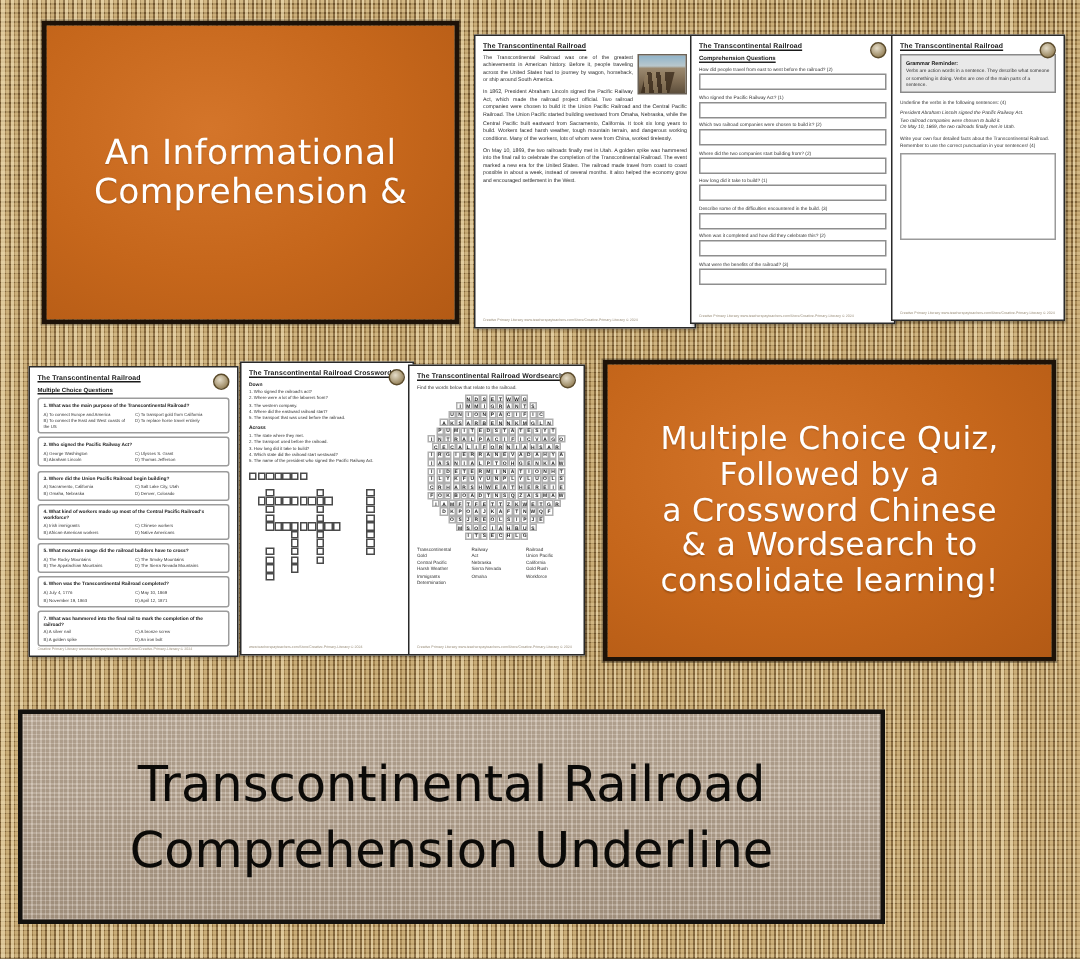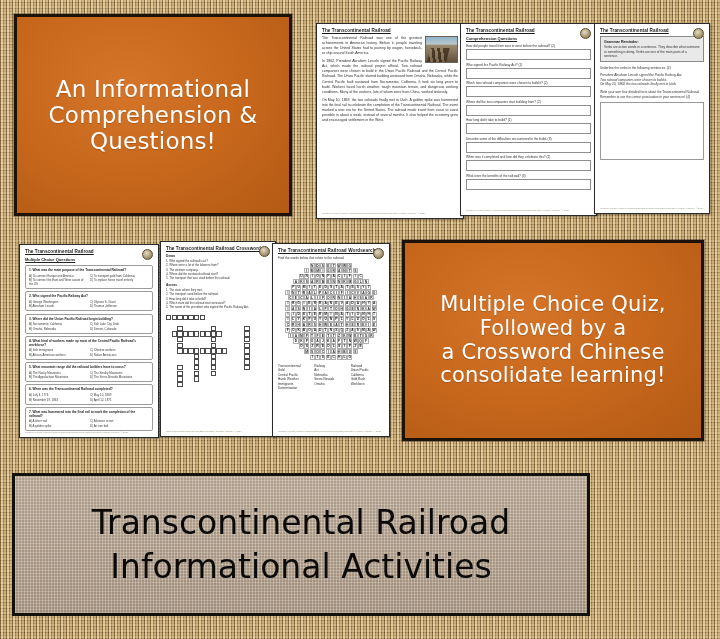--- a/index.html
+++ b/index.html
@@ -42,21 +42,21 @@
     padding: 4px 8px;
     box-shadow: 0 0 0 1px rgba(0,0,0,0.3);
   }
   .promo .line {
     font-family: "DejaVu Sans", sans-serif;
     font-weight: 400;
     letter-spacing: 0.2px;
     line-height: 1.14;
     text-shadow: 0 1px 1px rgba(0,0,0,0.18);
   }
-  #promo-top { left: 14px; top: 14px; width: 278px; height: 202px; }
+  #promo-top { left: 28px; top: 14px; width: 278px; height: 202px; }
   #promo-top .line { font-size: 23px; }
   #promo-right { left: 402px; top: 240px; width: 302px; height: 201px; }
   #promo-right .line { font-size: 21px; }
 
   
   #title-banner {
     position: absolute; left: 12px; top: 473px;
     width: 578px; height: 143px;
     border: 3px solid #13110e;
     background-color: #b9a692;
@@ -202,21 +202,20 @@
   #sheet-wordsearch{left: 272px; top: 243px; width: 118px; height: 194px; }
 </style>
 </head>
 <body>
 
 <div id="cover">
 
   <div class="promo" id="promo-top">
     <div class="line">An Informational</div>
     <div class="line">Comprehension &amp;</div>
-    <div class="line">Questions!</div>
   </div>
 
   <div class="sheet" id="sheet-reading">
     <div class="s-title">The Transcontinental Railroad</div>
     <div class="s-photo"></div>
     <div class="s-p">The Transcontinental Railroad was one of the greatest achievements in American history. Before it, people traveling across the United States had to journey by wagon, horseback, or ship around South America.</div>
     <div class="s-p">In 1862, President Abraham Lincoln signed the Pacific Railway Act, which made the railroad project official. Two railroad companies were chosen to build it: the Union Pacific Railroad and the Central Pacific Railroad. The Union Pacific started building westward from Omaha, Nebraska, while the Central Pacific built eastward from Sacramento, California. It took six long years to build. Workers faced harsh weather, tough mountain terrain, and dangerous working conditions. Many of the workers, lots of whom were from China, worked tirelessly.</div>
     <div class="s-p">On May 10, 1869, the two railroads finally met in Utah. A golden spike was hammered into the final rail to celebrate the completion of the Transcontinental Railroad. The event marked a new era for the United States. The railroad made travel from coast to coast possible in about a week, instead of several months. It also helped the economy grow and encouraged settlement in the West.</div>
     <div class="s-foot">Creative Primary Literacy www.teacherspayteachers.com/Store/Creative-Primary-Literacy  © 2024</div>
   </div>
@@ -738,22 +737,23 @@
         <div class="ws-word">Workforce</div>
         <div class="ws-word">Determination</div>
       </div>
     <div class="s-foot">Creative Primary Literacy www.teacherspayteachers.com/Store/Creative-Primary-Literacy  © 2024</div>
   </div>
 
   <div class="promo" id="promo-right">
     <div class="line">Multiple Choice Quiz,</div>
     <div class="line">Followed by a</div>
     <div class="line">a Crossword Chinese</div>
+    <div class="line">&amp; a Wordsearch to</div>
     <div class="line">consolidate learning!</div>
   </div>
 
   <div id="title-banner">
     <div class="tline">Transcontinental Railroad</div>
-    <div class="tline">Informational Activities</div>
+    <div class="tline">Comprehension Underline</div>
   </div>
 
 
 </div>
 
 </body></html>

